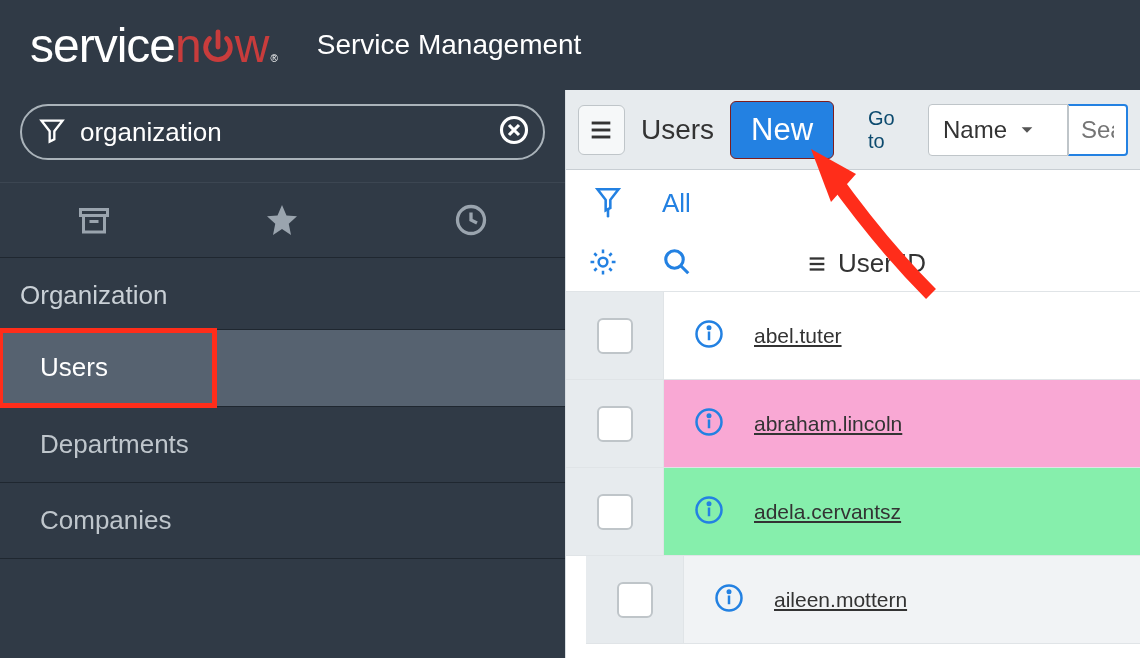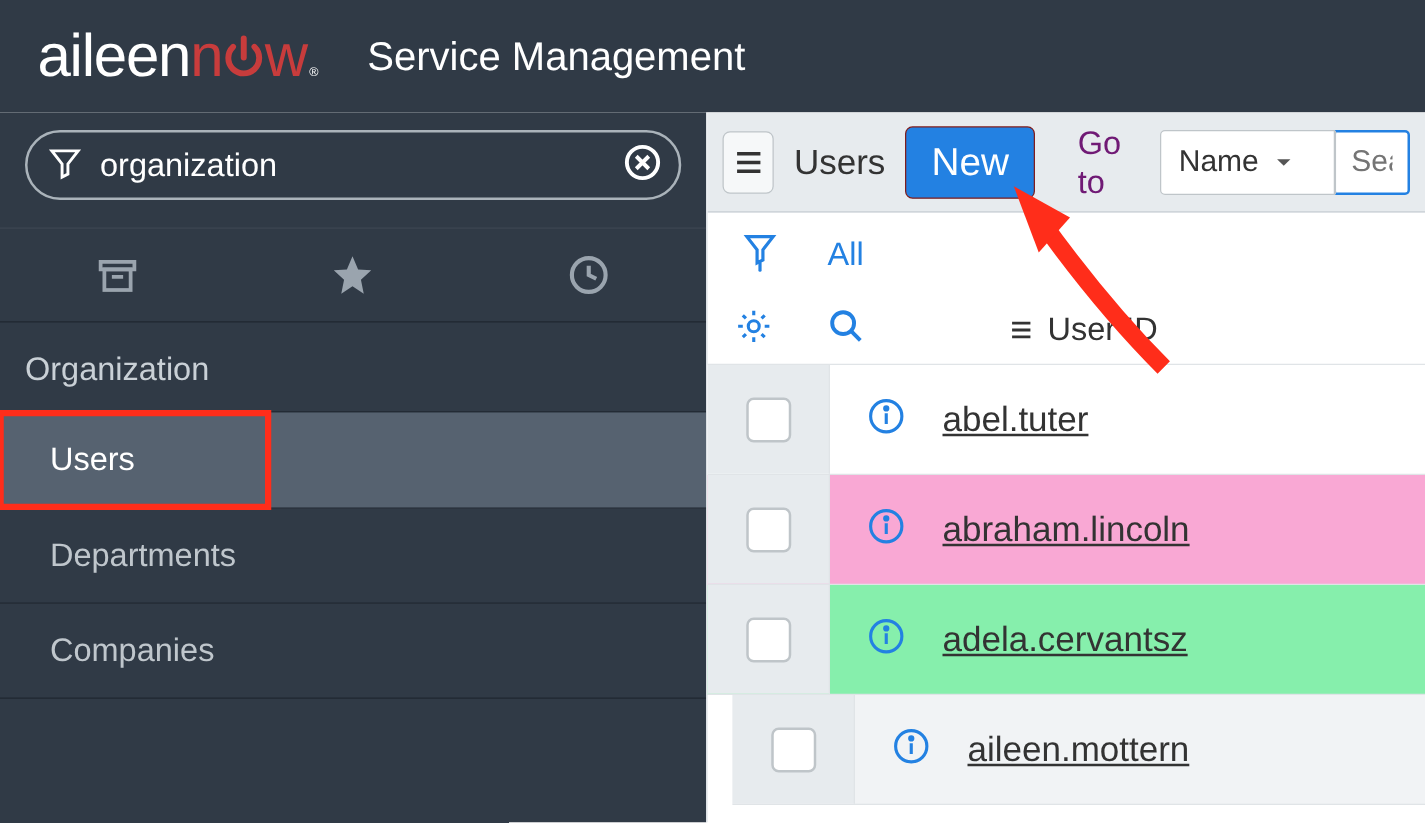--- a/index.html
+++ b/index.html
@@ -23,21 +23,21 @@
     .logo-now { color: #c83c3c; font-weight: 500; display: inline-flex; align-items: baseline; }
     .logo-power {
       display: inline-block;
       width: 38px;
       height: 38px;
       position: relative;
       margin: 0 -2px;
       top: 4px;
     }
     .logo-tm { color: #fff; font-size: 10px; vertical-align: top; margin-left: 2px; }
-    .app-title { color: #fff; font-size: 32px; margin-left: 40px; font-weight: 400; }
+    .app-title { color: #fff; font-size: 28px; margin-left: 40px; font-weight: 400; }
     
     .main { display: flex; height: calc(658px - 90px); }
     
     .sidebar {
       background: #303a46;
       width: 565px;
       flex-shrink: 0;
       display: flex;
       flex-direction: column;
     }
@@ -140,21 +140,21 @@
     .page-title { font-size: 28px; color: #333; font-weight: 400; }
     .new-btn {
       background: #2381e2;
       border: 1px solid #7f1d1d;
       color: #fff;
       font-size: 31px;
       padding: 10px 20px;
       border-radius: 6px;
       cursor: pointer;
     }
-    .goto-label { font-size: 26px; color: #701a75; margin-left: 18px; }
+    .goto-label { font-size: 20px; color: #0c4a6e; margin-left: 18px; }
     .select-box {
       height: 52px;
       border: 1px solid #bfc5c9;
       border-radius: 4px 0 0 4px;
       background: #fff;
       display: flex;
       align-items: center;
       padding: 0 14px;
       gap: 12px;
       font-size: 24px;
@@ -222,39 +222,39 @@
       cursor: pointer;
     }
     .info-cell {
       width: 90px;
       display: flex;
       align-items: center;
       justify-content: center;
     }
     .info-icon { color: #2381e2; cursor: pointer; }
     .user-link {
-      font-size: 28px;
+      font-size: 21px;
       color: #333;
       text-decoration: underline;
       cursor: pointer;
     }
     
     .arrow-annotation {
       position: absolute;
       top: 44px;
       left: 225px;
       pointer-events: none;
     }
   </style>
 </head>
 <body>
 
 <div class="header">
   <div class="logo">
-    <span class="logo-service">aileen</span>
+    <span class="logo-service">service</span>
     <span class="logo-now">
       <span>n</span>
       <span class="logo-power">
         <svg viewBox="0 0 40 40" width="38" height="38">
           <path d="M20 4 L20 20" stroke="#c83c3c" stroke-width="5" stroke-linecap="round" fill="none"></path>
           <path d="M11 11 A 13 13 0 1 0 29 11" stroke="#c83c3c" stroke-width="5" stroke-linecap="round" fill="none"></path>
         </svg>
       </span>
       <span>w</span>
     </span>

